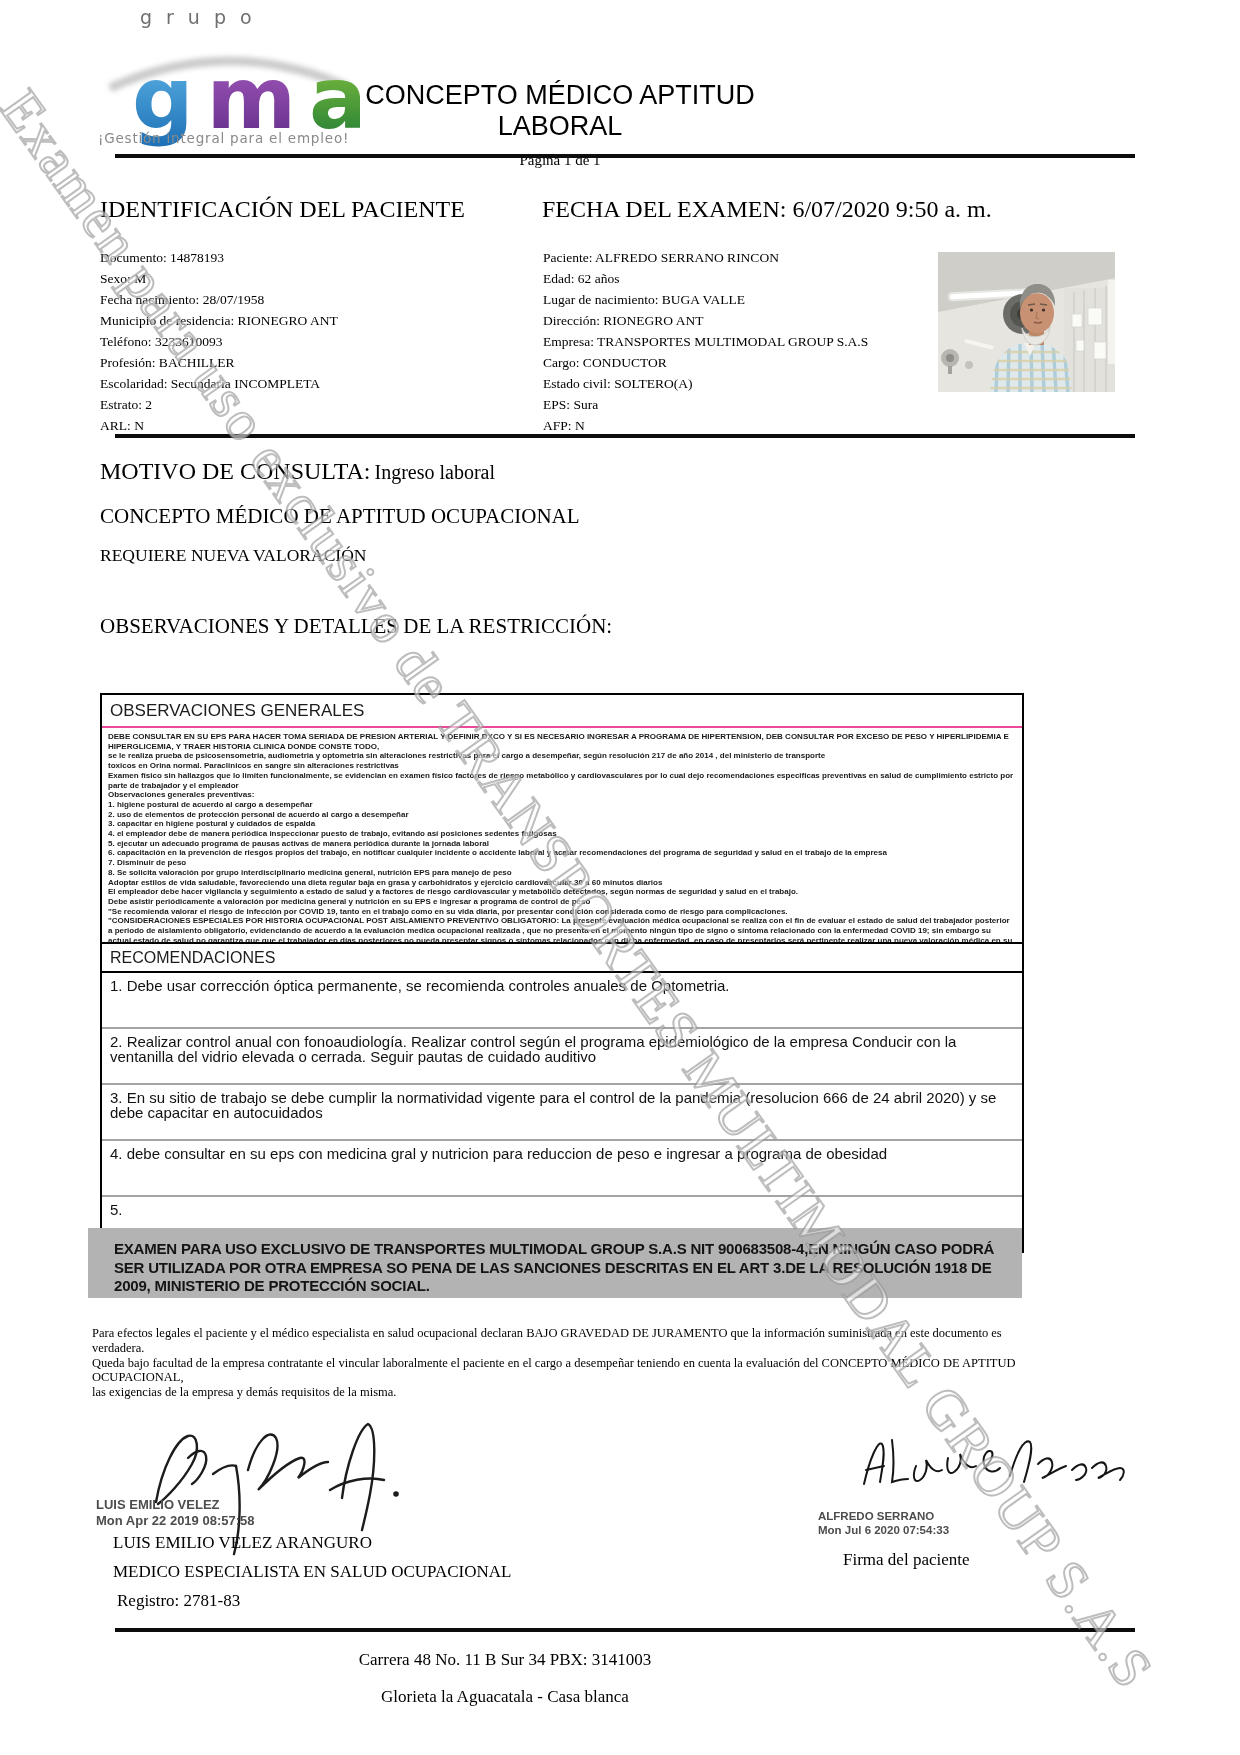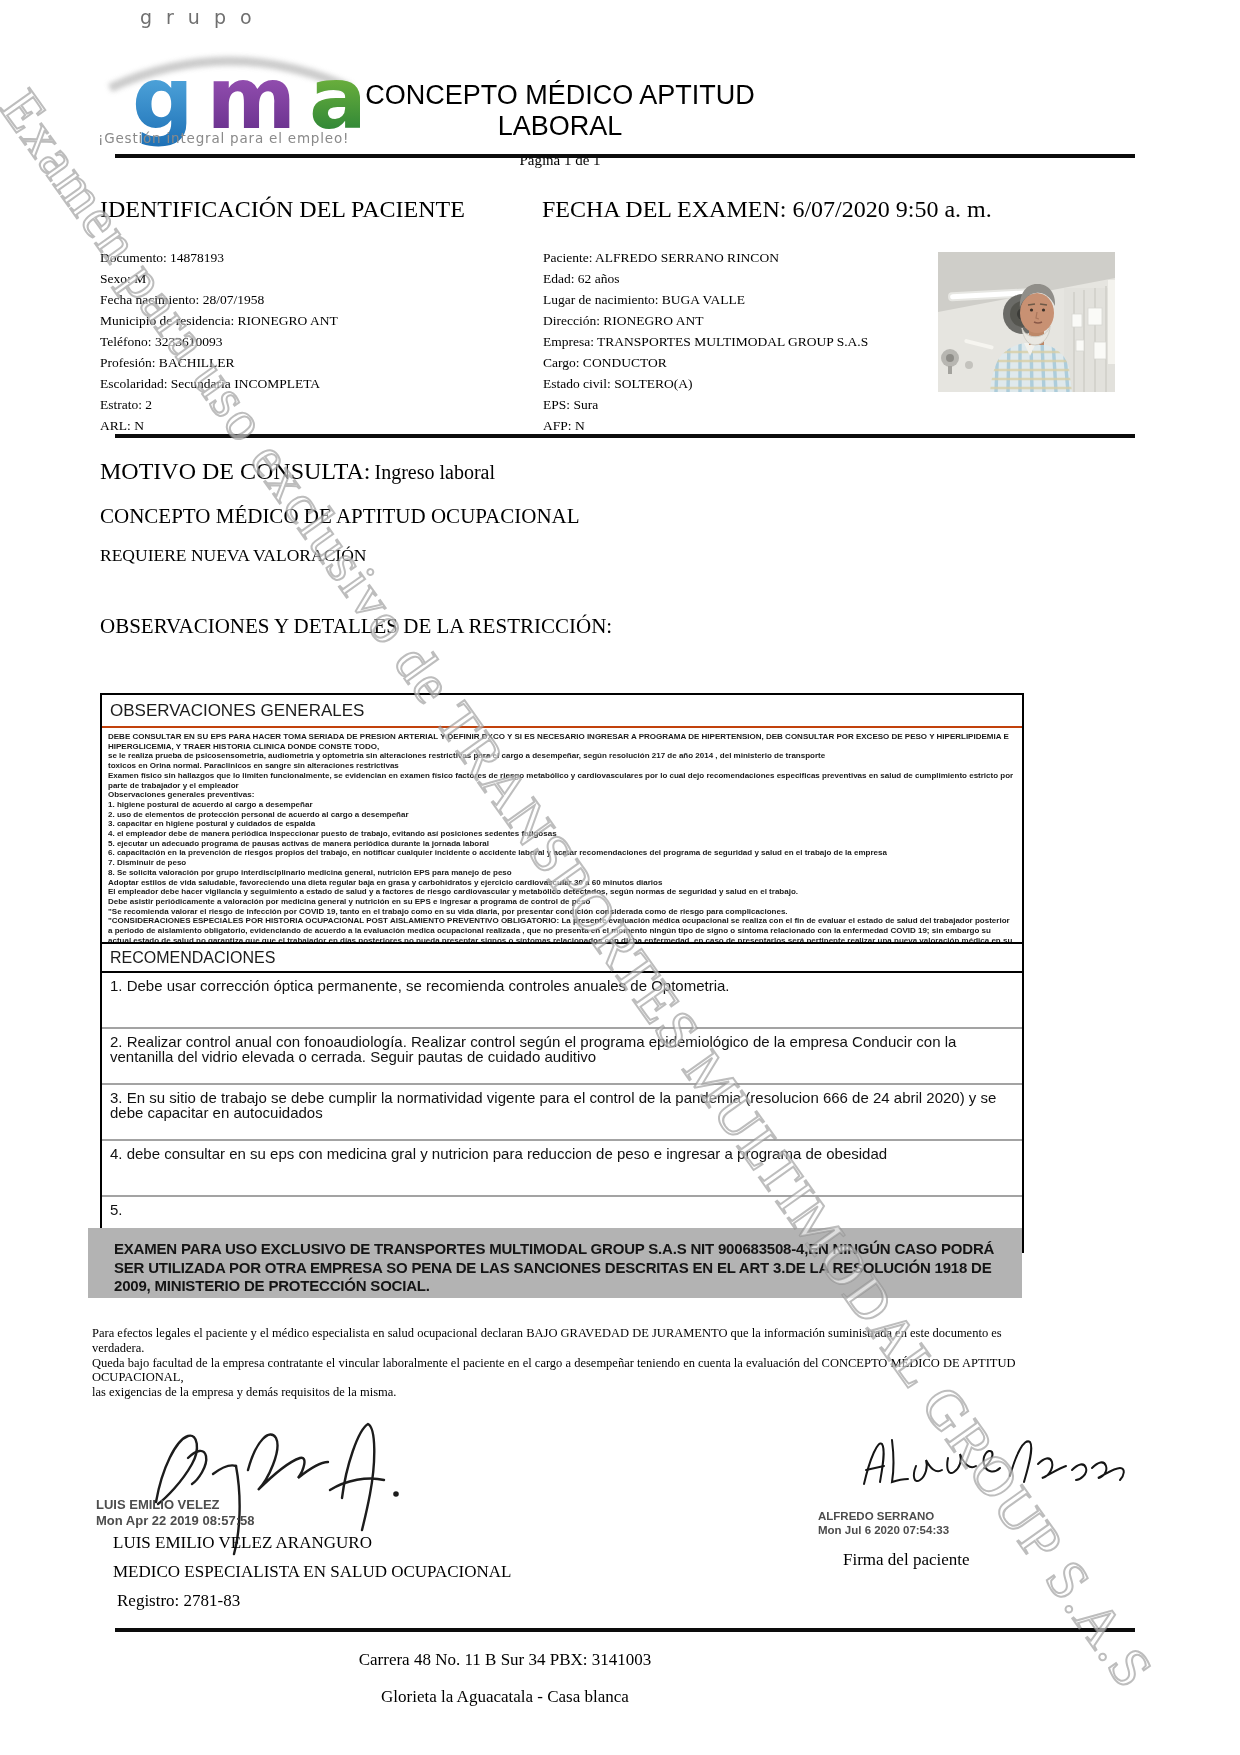--- a/index.html
+++ b/index.html
@@ -35,21 +35,21 @@
   .motivo{position:absolute;left:100px;top:458px;white-space:nowrap;}
   .motivo .lbl{font-size:24px;}
   .motivo .val{font-size:20px;}
   .concepto{position:absolute;left:100px;top:504px;font-size:21px;}
   .requiere{position:absolute;left:100px;top:545px;font-size:17.5px;}
   .obs-title{position:absolute;left:100px;top:614px;font-size:21px;}
 
   
   .obs-box{position:absolute;left:100px;top:693px;width:920px;border:2px solid #000;background:transparent;}
   .obs-header{font-family:"Liberation Sans",sans-serif;font-size:17px;color:#1c1c1c;
-              padding:6px 8px 5px;border-bottom:2px solid #c2410c;}
+              padding:6px 8px 5px;border-bottom:2px solid #ec4899;}
   .obs-body{height:206px;overflow:hidden;padding:4px 6px;
             font-family:"Liberation Sans",sans-serif;font-size:8px;font-weight:600;
             line-height:9.7px;color:#1a1a1a;}
   .rec-header{font-family:"Liberation Sans",sans-serif;font-size:16px;color:#1c1c1c;
               padding:5px 8px 4px;border-top:2px solid #000;border-bottom:2px solid #000;}
   .rec-item{min-height:49px;padding:5px 8px 0;font-family:"Liberation Sans",sans-serif;
             font-size:15px;color:#111;line-height:15px;}
   .rec-item + .rec-item{border-top:2px solid #a3a3a3;}
 
   

